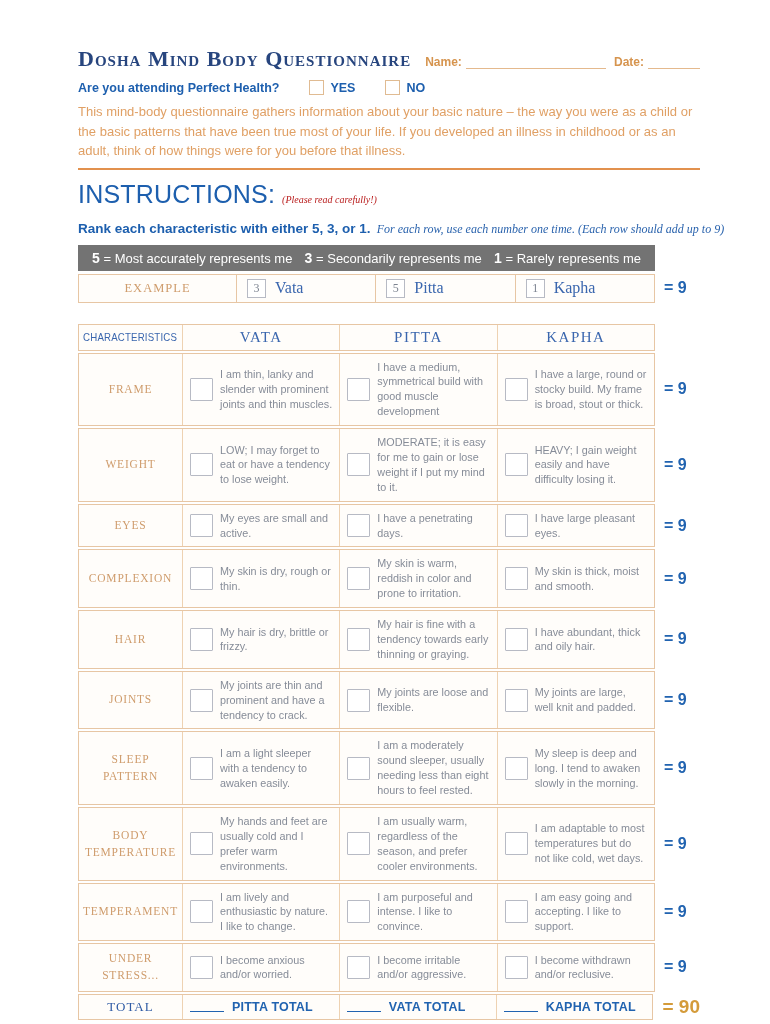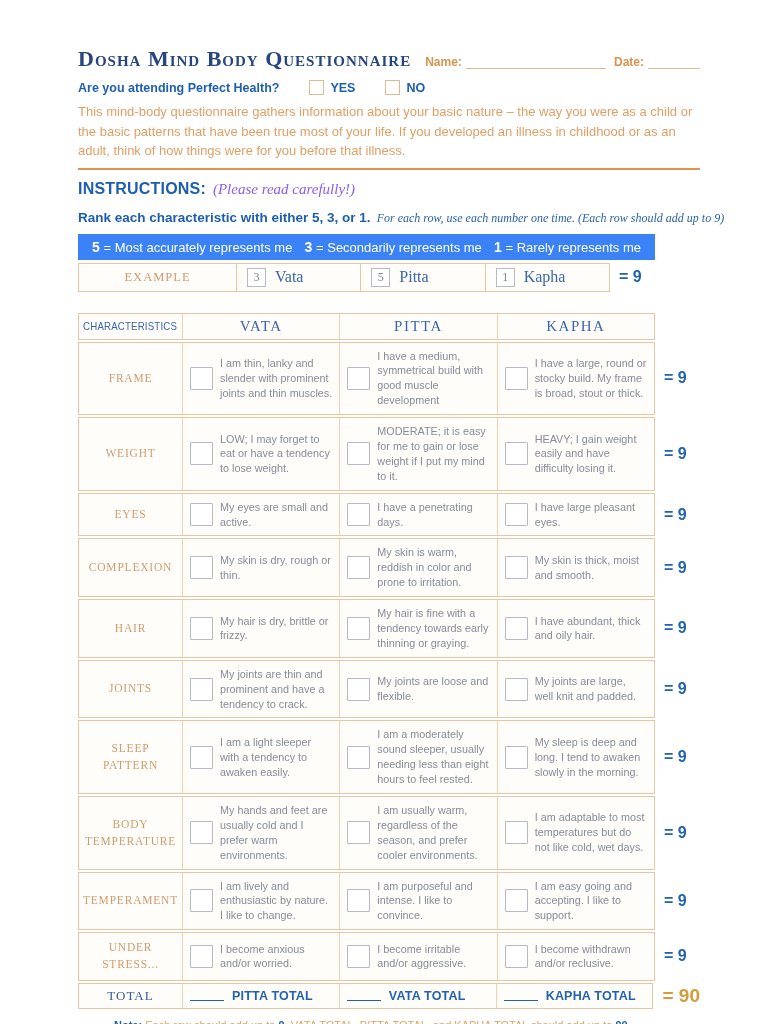--- a/index.html
+++ b/index.html
@@ -22,36 +22,36 @@
   .yn { display:flex; align-items:center; margin-left:30px; }
   .yn-box { width:15px; height:15px; border:1px solid #e0bb92; background:#fff; margin-right:6px; }
   .yn-label { color:#1d5fae; font-weight:bold; font-size:12.5px; }
 
   .intro { margin-top:7px; color:#e0a065; font-size:13px; line-height:1.5; }
   hr.rule { border:none; border-top:2px solid #e2914e; margin-top:7px; }
 
   
   .instructions { margin-top:10px; }
   .inst-line1 { display:flex; align-items:baseline; }
-  .inst-head { color:#1d5fae; font-weight:bold; font-size:16px; letter-spacing:0.2px; }
-  .inst-note { color:#8b5cf6; font-family:"Liberation Serif", serif; font-style:italic; font-size:15px; margin-left:7px; }
+  .inst-head { color:#1d5fae; font-weight:normal; font-size:25px; letter-spacing:0.2px; }
+  .inst-note { color:#b91c1c; font-family:"Liberation Serif", serif; font-style:italic; font-size:10px; margin-left:7px; }
   .inst-line2 { margin-top:12px; display:flex; align-items:baseline; }
   .rank-bold { color:#1d5fae; font-weight:bold; font-size:13.5px; white-space:nowrap; }
   .rank-italic { color:#2a63ad; font-family:"Liberation Serif", serif; font-style:italic; font-size:12px; margin-left:6px; white-space:nowrap; }
 
   
-  .legend-bar { width:577px; margin-top:8px; background:#3b82f6; color:#fff;
+  .legend-bar { width:577px; margin-top:8px; background:#737373; color:#fff;
                 display:flex; justify-content:space-between; align-items:center;
                 padding:5px 14px; font-size:13px; }
   .legend-item { white-space:nowrap; }
   .legend-num { font-weight:bold; font-size:14px; }
 
   
   .example-line { display:flex; align-items:center; margin-top:3px; }
-  .example-row { width:532px; display:grid; grid-template-columns:157px 1fr 1fr 1fr;
+  .example-row { width:577px; display:grid; grid-template-columns:157px 1fr 1fr 1fr;
                  border:1px solid #e7c6a4; background:#fffdfa; }
   .ex-cell { display:flex; align-items:center; padding:4px 10px; border-left:1px solid #e7c6a4; }
   .ex-cell:first-child { border-left:none; justify-content:center; }
   .ex-label { font-family:"Liberation Serif", serif; color:#cf9c6c; font-size:12.5px; letter-spacing:1px; }
   .ex-box { width:19px; height:19px; border:1px solid #b7bac4; background:#fff;
             display:flex; align-items:center; justify-content:center;
             font-family:"Liberation Serif", serif; font-size:12px; color:#7d8491; }
   .ex-name { font-family:"Liberation Serif", serif; color:#3a66ae; font-size:16px; margin-left:9px; }
 
   .sum { margin-left:9px; color:#2163b0; font-weight:bold; font-size:16px; white-space:nowrap; }

